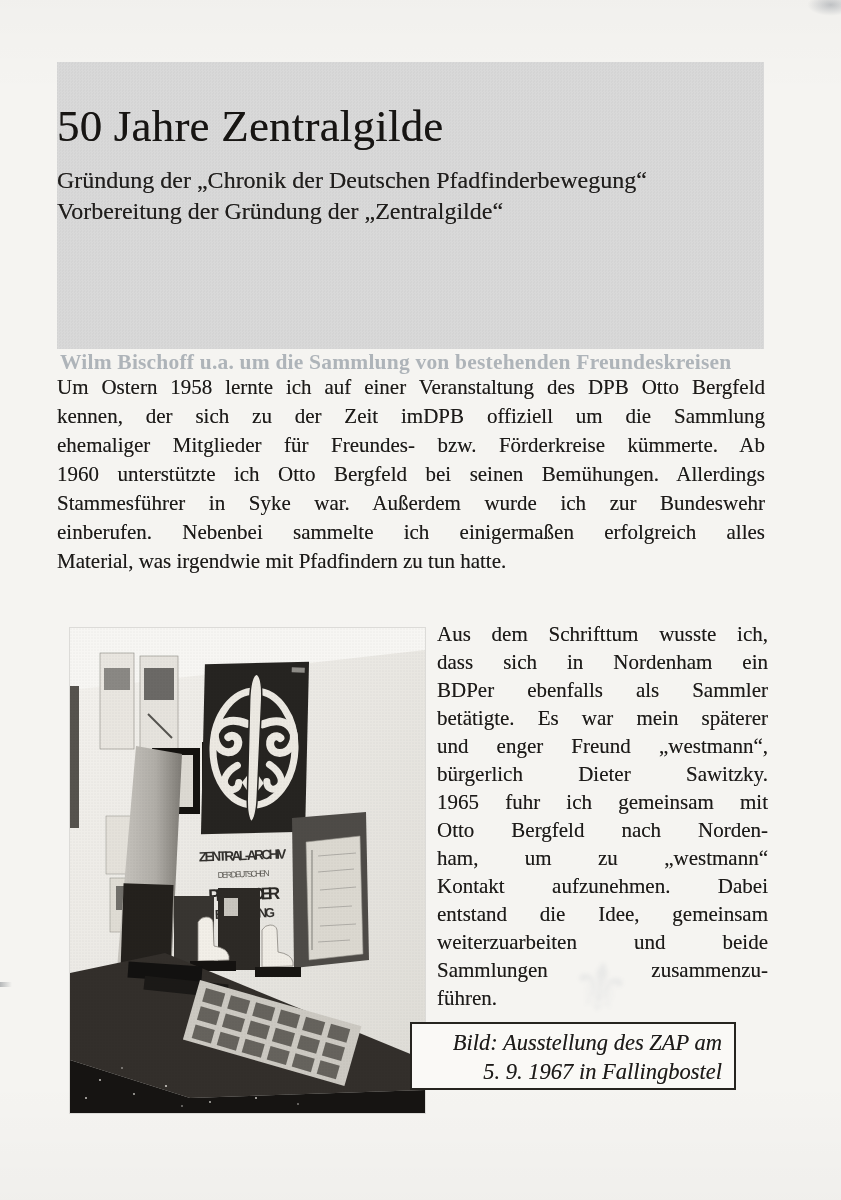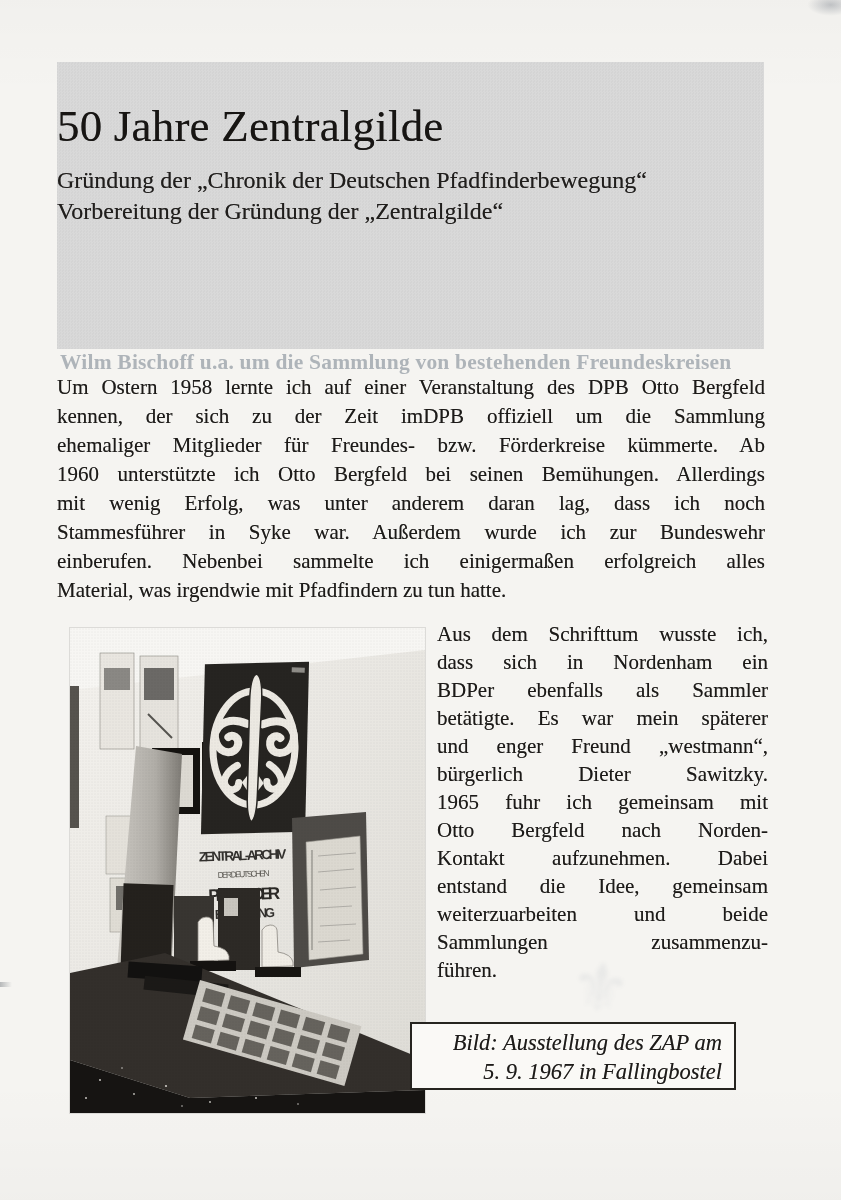--- a/index.html
+++ b/index.html
@@ -95,35 +95,35 @@
     </div>
 </div>
 
 <div class="ghost-line">Wilm Bischoff u.a. um die Sammlung von bestehenden Freundeskreisen</div>
 
 <div class="intro-par">
     <div>Um Ostern 1958 lernte ich auf einer Veranstaltung des DPB Otto Bergfeld</div>
     <div>kennen, der sich zu der Zeit imDPB offiziell um die Sammlung</div>
     <div>ehemaliger Mitglieder für Freundes- bzw. Förderkreise kümmerte. Ab</div>
     <div>1960 unterstützte ich Otto Bergfeld bei seinen Bemühungen. Allerdings</div>
-    <div>mit wenig Erfolg, was unter anderem daran lag, dass ich noch</div>
     <div>Stammesführer in Syke war. Außerdem wurde ich zur Bundeswehr</div>
     <div>einberufen. Nebenbei sammelte ich einigermaßen erfolgreich alles</div>
     <div>Material, was irgendwie mit Pfadfindern zu tun hatte.</div>
   </div>
 
 <div class="side-par">
     <div>Aus dem Schrifttum wusste ich,</div>
     <div>dass sich in Nordenham ein</div>
     <div>BDPer ebenfalls als Sammler</div>
     <div>betätigte. Es war mein späterer</div>
     <div>und enger Freund „westmann“,</div>
     <div>bürgerlich Dieter Sawitzky.</div>
     <div>1965 fuhr ich gemeinsam mit</div>
     <div>Otto Bergfeld nach Norden-</div>
+    <div>ham, um zu „westmann“</div>
     <div>Kontakt aufzunehmen. Dabei</div>
     <div>entstand die Idee, gemeinsam</div>
     <div>weiterzuarbeiten und beide</div>
     <div>Sammlungen zusammenzu-</div>
     <div>führen.</div>
   </div>
 
 <div class="photo-frame">
   <svg width="355" height="485" viewBox="0 0 355 485" xmlns="http://www.w3.org/2000/svg">
     <defs>

